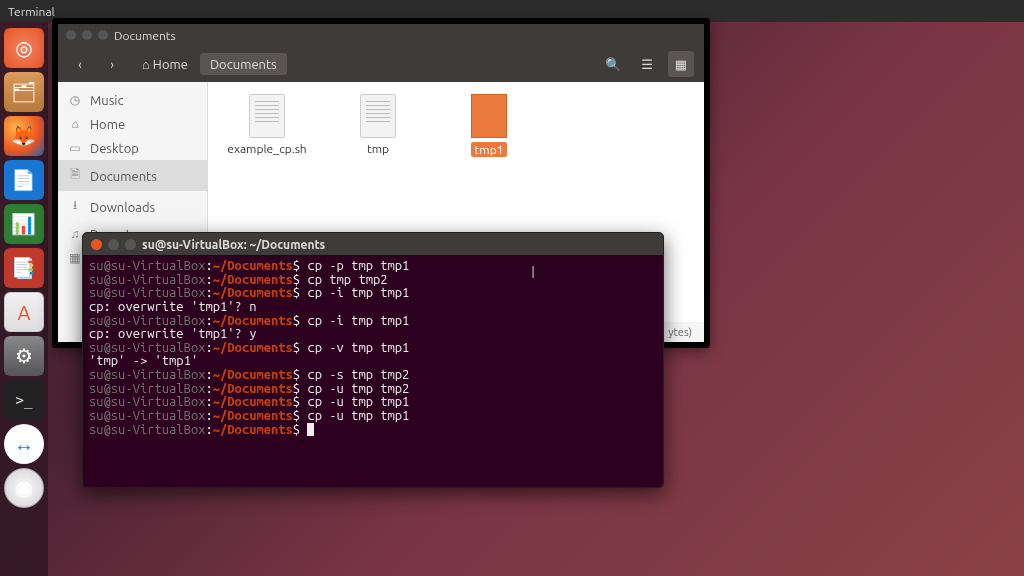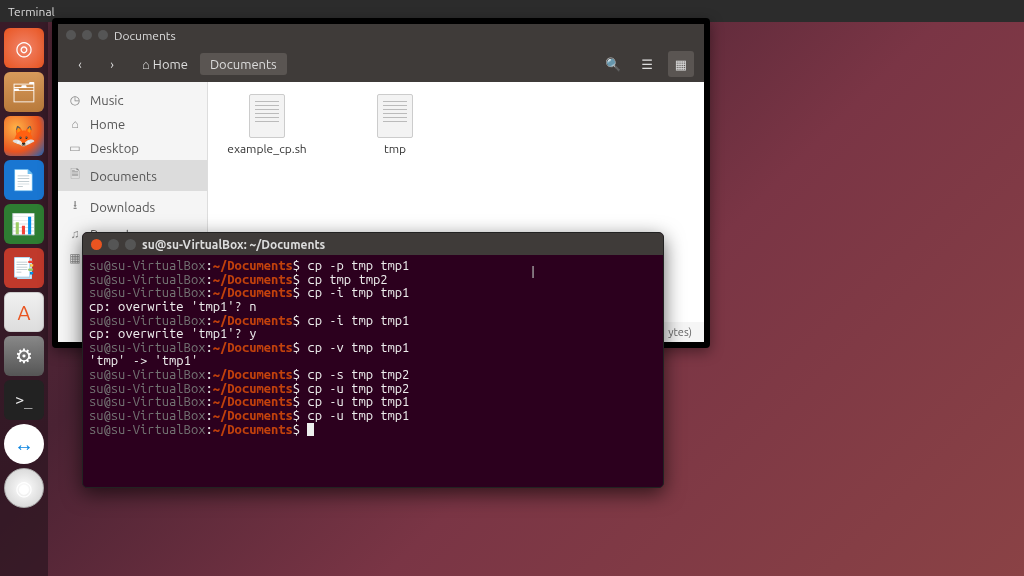--- a/index.html
+++ b/index.html
@@ -65,21 +65,21 @@
     width: 150px; background:#f5f5f5; border-right:1px solid #ddd;
     display:flex; flex-direction:column; padding-top:6px;
   }
   .sb-item {
     display:flex; align-items:center; gap:8px; padding:5px 10px; color:#555; cursor:pointer;
     font-size:13px;
   }
   .sb-item.active { background:#dcdcdc; }
   .sb-icon { width:14px; text-align:center; color:#888; font-size:12px;}
   .fileview {
-    flex:1; padding:12px 14px; display:flex; gap:38px; align-items:flex-start;
+    flex:1; padding:12px 14px; display:flex; gap:21px; align-items:flex-start;
     position:relative; background:#fff;
   }
   .fitem { width:90px; display:flex; flex-direction:column; align-items:center; gap:4px; cursor:pointer;}
   .ficon { width:36px;height:44px; position:relative;}
   .ficon.text { background:#f3f3f3;border:1px solid #ccc;border-radius:2px;}
   .ficon.text::after{content:"";position:absolute;left:5px;right:5px;top:6px;height:22px;
     background:repeating-linear-gradient(#bbb,#bbb 1px,transparent 1px,transparent 4px);}
   .ficon.sel { background:#ec7a3f;border:1px solid #d3621f;}
   .fitem.selected .flabel{ background:#ec7a3f;color:#fff;padding:1px 4px;border-radius:2px;}
   .flabel { font-size:12px; color:#333; text-align:center;}
@@ -186,20 +186,24 @@
         </div>
       </div>
     <div class="fileview" id="fileview">
       <div class="fitem">
           <div class="ficon text"></div>
           <div class="flabel">example_cp.sh</div>
         </div>
         <div class="fitem">
           <div class="ficon text"></div>
           <div class="flabel">tmp</div>
+        </div>
+        <div class="fitem selected">
+          <div class="ficon sel"></div>
+          <div class="flabel">tmp1</div>
         </div>
         <div class="statusbar">
         <span>ytes)</span>
       </div>
     </div>
   </div>
 </div>
 
 <div class="terminal">
   <div class="t-title">

